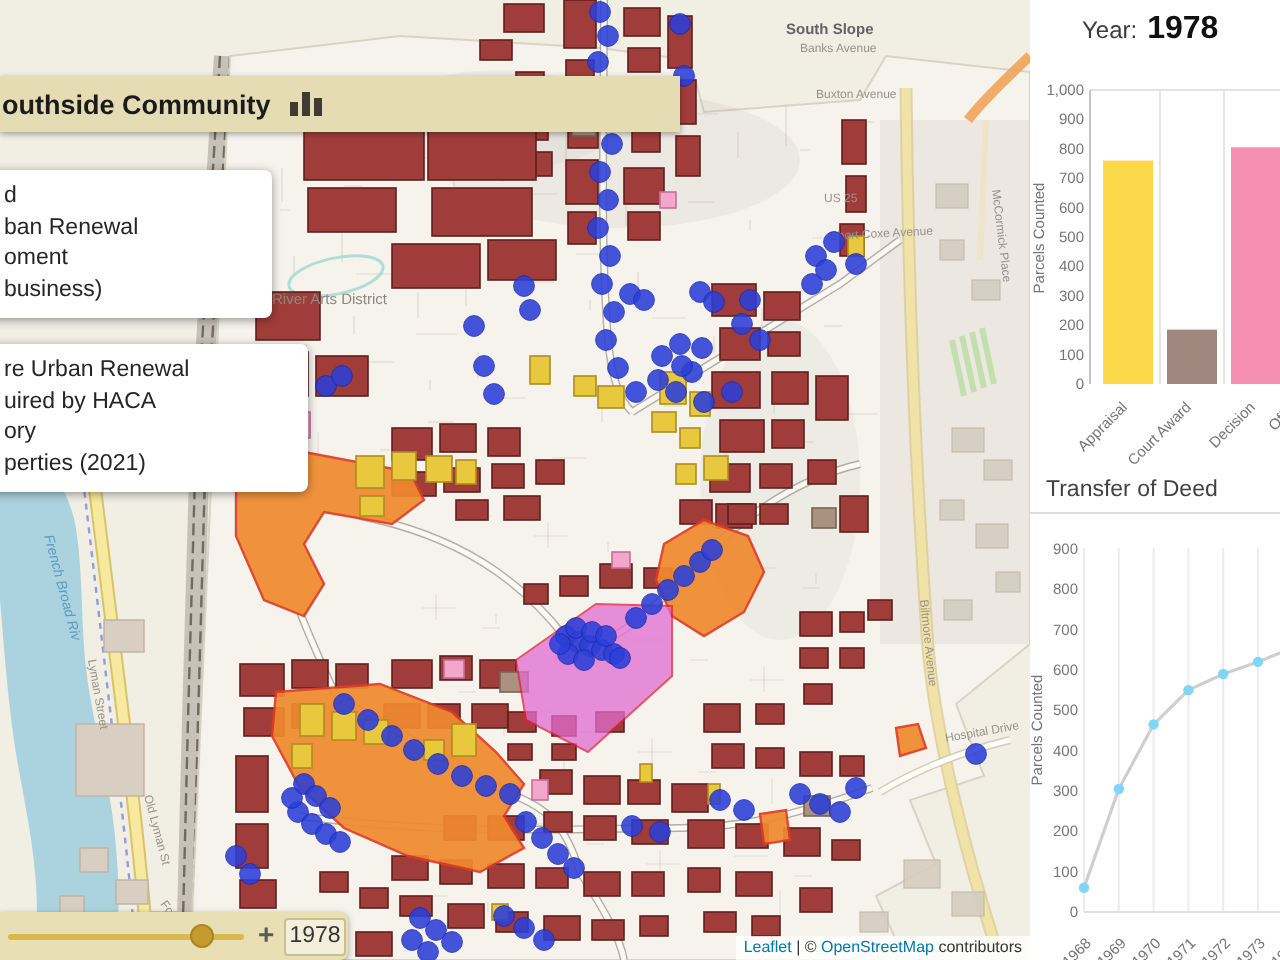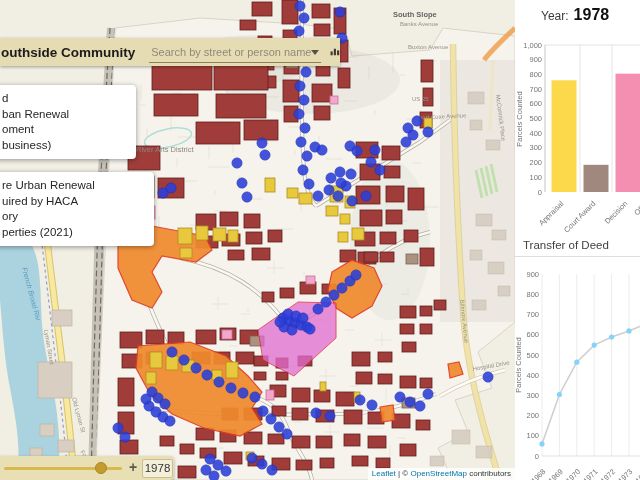--- a/index.html
+++ b/index.html
@@ -542,24 +542,20 @@
         <circle cx="420" cy="406" r="5.2" fill="#2b3fd9" opacity="0.88" stroke="#1a2bb0" stroke-width="0.5"></circle>
         <circle cx="428" cy="394" r="5.2" fill="#2b3fd9" opacity="0.88" stroke="#1a2bb0" stroke-width="0.5"></circle>
         <circle cx="488" cy="377" r="5.2" fill="#2b3fd9" opacity="0.88" stroke="#1a2bb0" stroke-width="0.5"></circle>
         <circle cx="118" cy="428" r="5.2" fill="#2b3fd9" opacity="0.88" stroke="#1a2bb0" stroke-width="0.5"></circle>
         <circle cx="125" cy="437" r="5.2" fill="#2b3fd9" opacity="0.88" stroke="#1a2bb0" stroke-width="0.5"></circle>
       </g>
   </svg>
 
   <div class="header">
     <span class="title">outhside Community</span>
-    <span class="search-wrap">
-      <input type="text" placeholder="Search by street or person name" style="">
-      <span class="caret"></span>
-    </span>
     <svg class="chart-icon" width="18" height="16" viewBox="0 0 18 16">
       <rect x="1" y="7" width="4" height="7" fill="#3f3b33"></rect>
       <rect x="7" y="2" width="4" height="12" fill="#3f3b33"></rect>
       <rect x="13" y="5" width="4" height="9" fill="#3f3b33"></rect>
     </svg>
   </div>
 
   <div class="legend legend1" id="legend1">
       <div class="lg-row">d</div>
       <div class="lg-row">ban Renewal</div>

